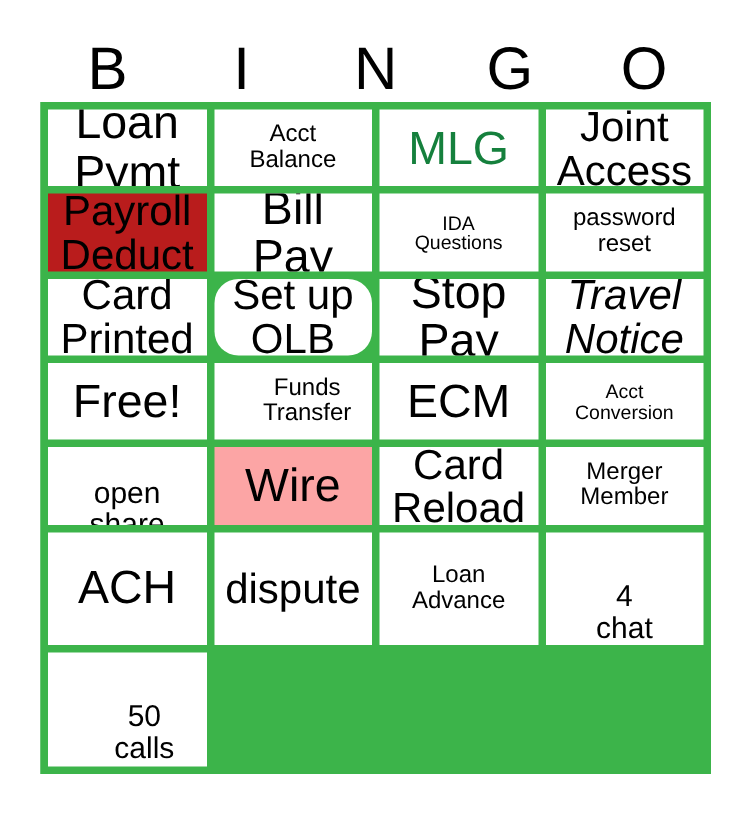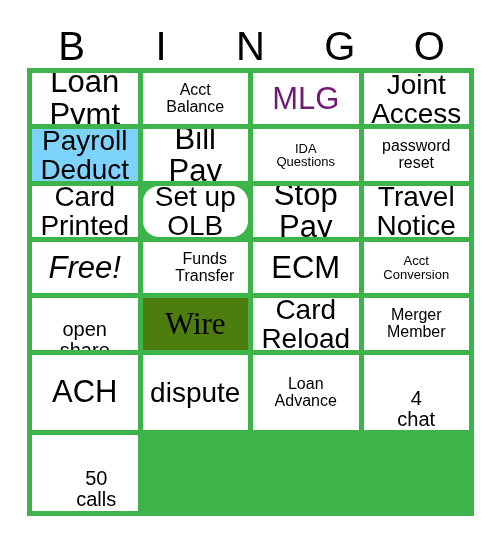--- a/index.html
+++ b/index.html
@@ -95,28 +95,28 @@
   <div class="grid" style="border-color: rgb(60, 180, 74); background: rgb(60, 180, 74);">
 
     <div class="cell fs-xl" style="background: rgb(255, 255, 255); color: rgb(0, 0, 0);">
         <span class="cell-text">Loan
 Pymt</span>
       </div>
     <div class="cell fs-sm" style="background: rgb(255, 255, 255); color: rgb(0, 0, 0);">
         <span class="cell-text">Acct
 Balance</span>
       </div>
-    <div class="cell fs-xl" style="background: rgb(255, 255, 255); color: #701a75;">
+    <div class="cell fs-xl" style="background: rgb(255, 255, 255); color: #15803d;">
         <span class="cell-text">MLG</span>
       </div>
     <div class="cell fs-md" style="background: rgb(255, 255, 255); color: rgb(0, 0, 0);">
         <span class="cell-text">Joint
 Access</span>
       </div>
-    <div class="cell fs-md" style="background: #7dd3fc; color: rgb(0, 0, 0);">
+    <div class="cell fs-md" style="background: #b91c1c; color: rgb(0, 0, 0);">
         <span class="cell-text">Payroll
 Deduct</span>
       </div>
 
     <div class="cell fs-xl" style="background: rgb(255, 255, 255); color: rgb(0, 0, 0);">
         <span class="cell-text">Bill
 Pay</span>
       </div>
     <div class="cell fs-xs" style="background: rgb(255, 255, 255); color: rgb(0, 0, 0);">
         <span class="cell-text">IDA
@@ -132,44 +132,44 @@
       </div>
     <div class="cell fs-md" style="background: rgb(255, 255, 255); color: rgb(0, 0, 0); border-radius: 16px;">
         <span class="cell-text">Set up
 OLB</span>
       </div>
 
     <div class="cell fs-xl" style="background: rgb(255, 255, 255); color: rgb(0, 0, 0);">
         <span class="cell-text">Stop
 Pay</span>
       </div>
-    <div class="cell fs-md" style="background: rgb(255, 255, 255); color: rgb(0, 0, 0);">
+    <div class="cell fs-md" style="background: rgb(255, 255, 255); color: rgb(0, 0, 0); font-style: italic;">
         <span class="cell-text">Travel
 Notice</span>
       </div>
-    <div class="cell fs-xl" style="background: rgb(255, 255, 255); color: rgb(0, 0, 0); font-style: italic;">
+    <div class="cell fs-xl" style="background: rgb(255, 255, 255); color: rgb(0, 0, 0);">
         <span class="cell-text">Free!</span>
       </div>
     <div class="cell fs-sm" style="background: rgb(255, 255, 255); color: rgb(0, 0, 0); padding-left: 21px;">
         <span class="cell-text">Funds
 Transfer</span>
       </div>
     <div class="cell fs-xl" style="background: rgb(255, 255, 255); color: rgb(0, 0, 0);">
         <span class="cell-text">ECM</span>
       </div>
 
     <div class="cell fs-xs" style="background: rgb(255, 255, 255); color: rgb(0, 0, 0);">
         <span class="cell-text">Acct
 Conversion</span>
       </div>
     <div class="cell fs-lg" style="background: rgb(255, 255, 255); color: rgb(0, 0, 0);">
         <span class="cell-text">open
 share</span>
       </div>
-    <div class="cell fs-xl" style="background: #4d7c0f; color: rgb(0, 0, 0); font-family: Liberation Serif, serif;">
+    <div class="cell fs-xl" style="background: #fca5a5; color: rgb(0, 0, 0);">
         <span class="cell-text">Wire</span>
       </div>
     <div class="cell fs-md" style="background: rgb(255, 255, 255); color: rgb(0, 0, 0);">
         <span class="cell-text">Card
 Reload</span>
       </div>
     <div class="cell fs-sm" style="background: rgb(255, 255, 255); color: rgb(0, 0, 0);">
         <span class="cell-text">Merger
 Member</span>
       </div>

